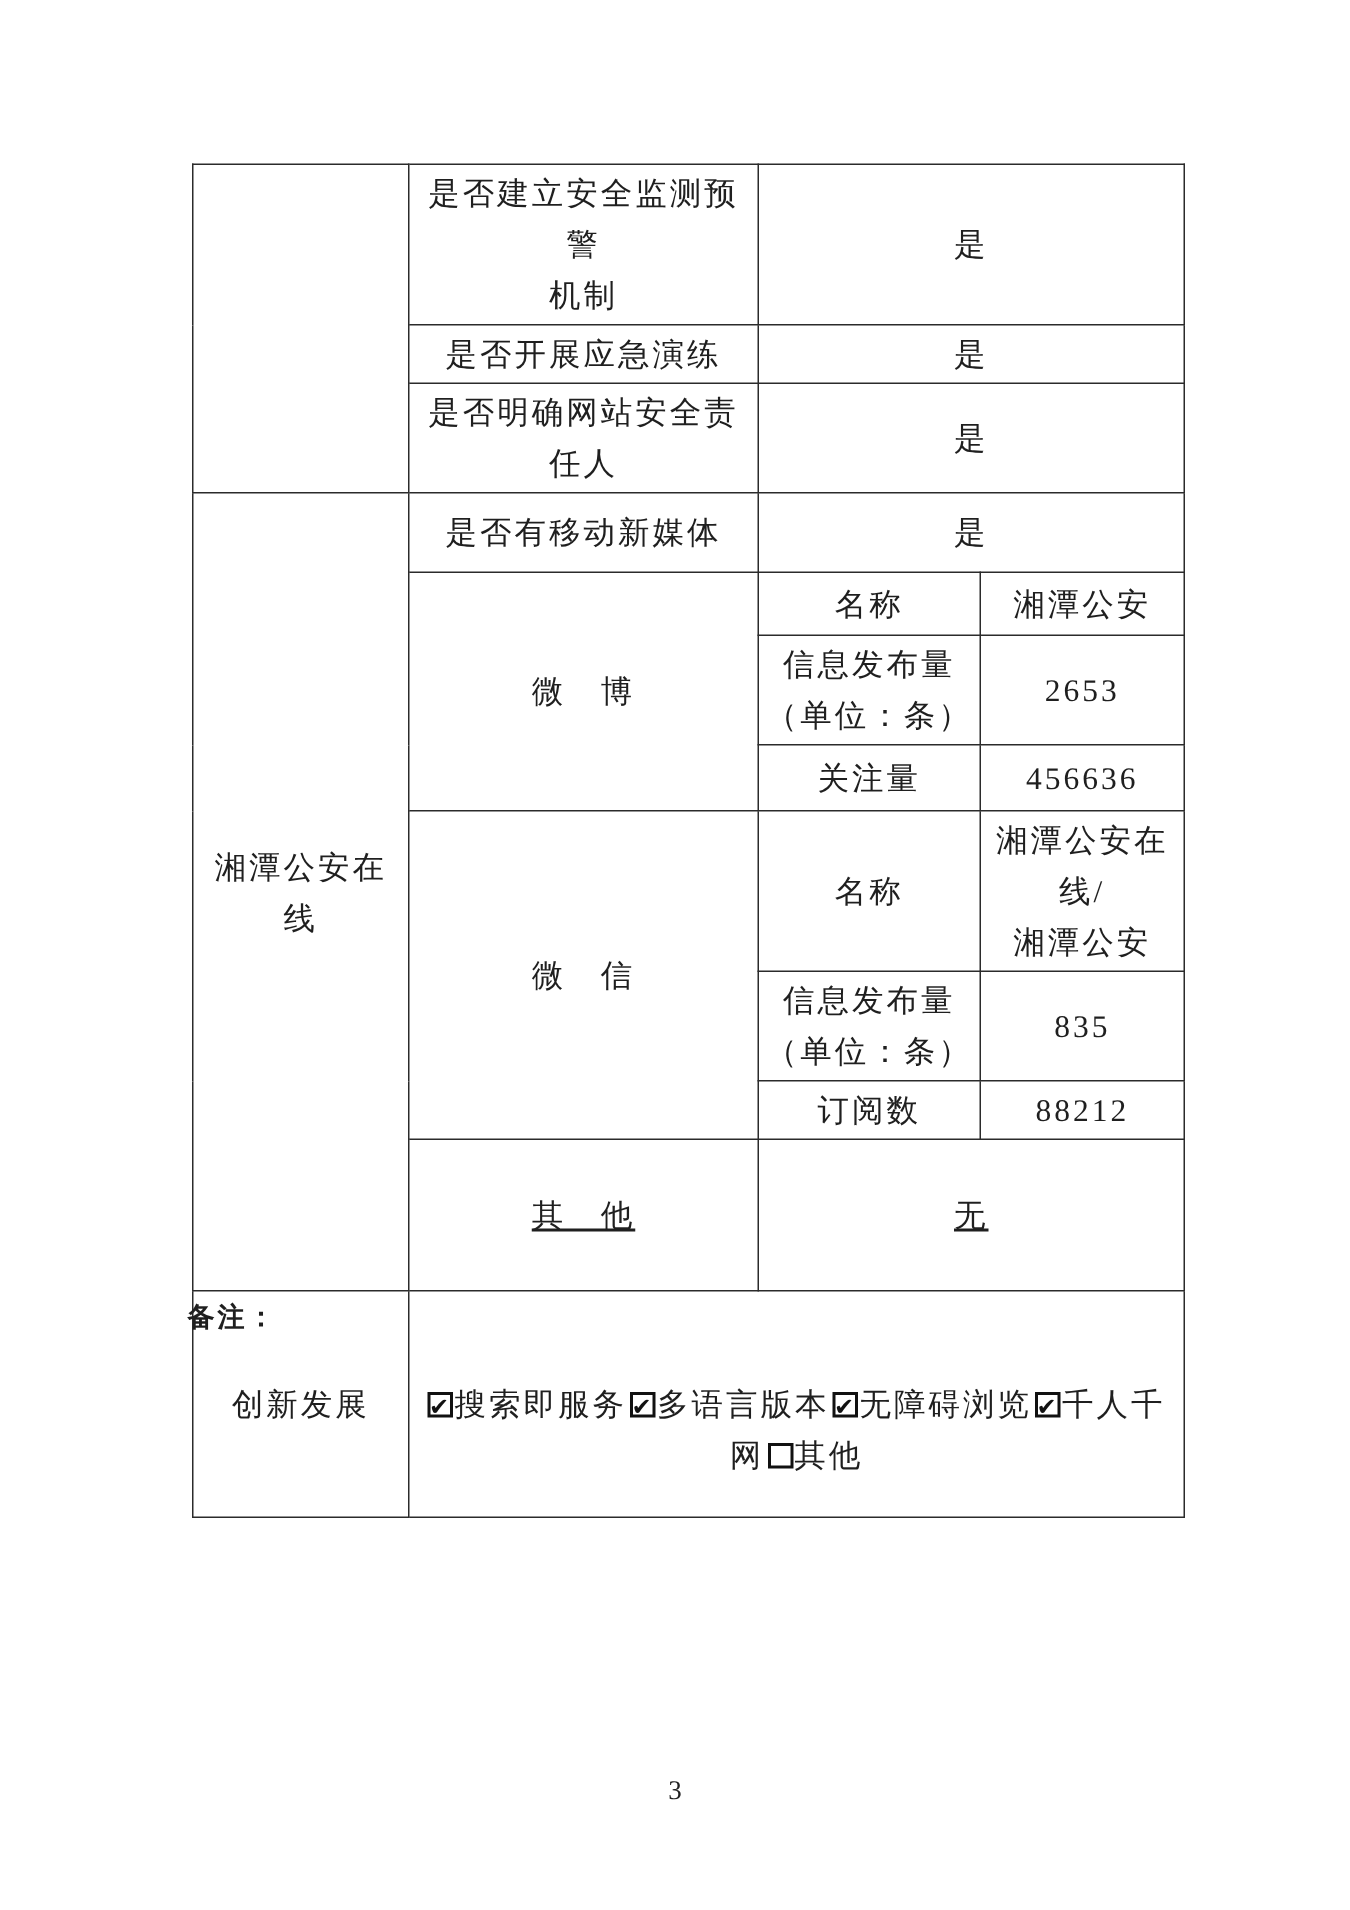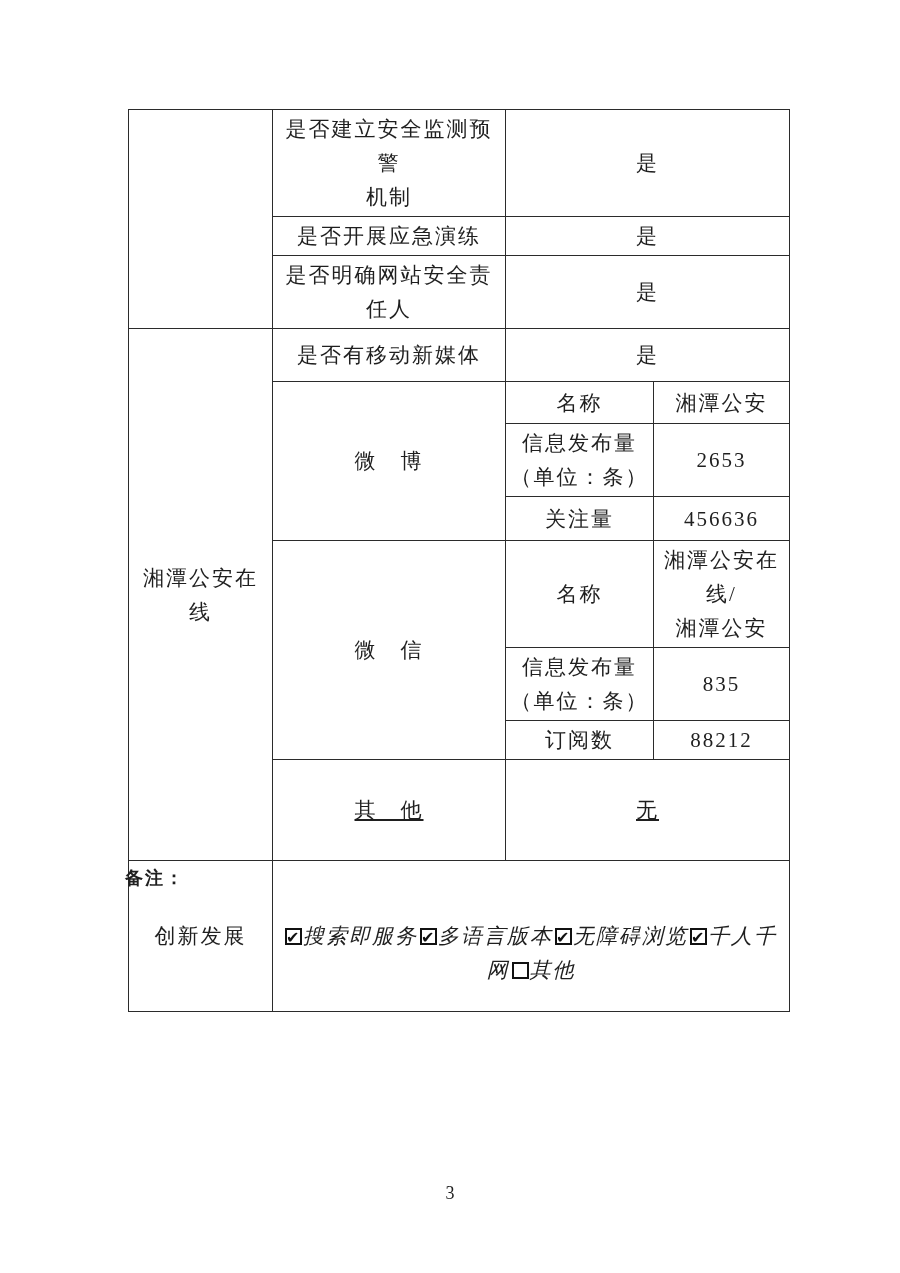--- a/index.html
+++ b/index.html
@@ -50,21 +50,21 @@
   tr.r9  { height: 55px; }
   tr.r10 { height: 38px; }
   tr.r11 { height: 101px; text-decoration: underline; }
   tr.r12 { height: 151px; }
 
   .innovation-cell {
     white-space: nowrap;
     letter-spacing: 1.5px;
     padding: 0;
   }
-  .cb-item { display: inline; font-style: italic; }
+  .cb-item { display: inline; }
   .cb-box {
     display: inline-block;
     width: 13px;
     height: 13px;
     border: 2px solid #111111;
     position: relative;
     vertical-align: -2px;
     margin: 0 1px 0 2px;
     background: #ffffff;
   }

